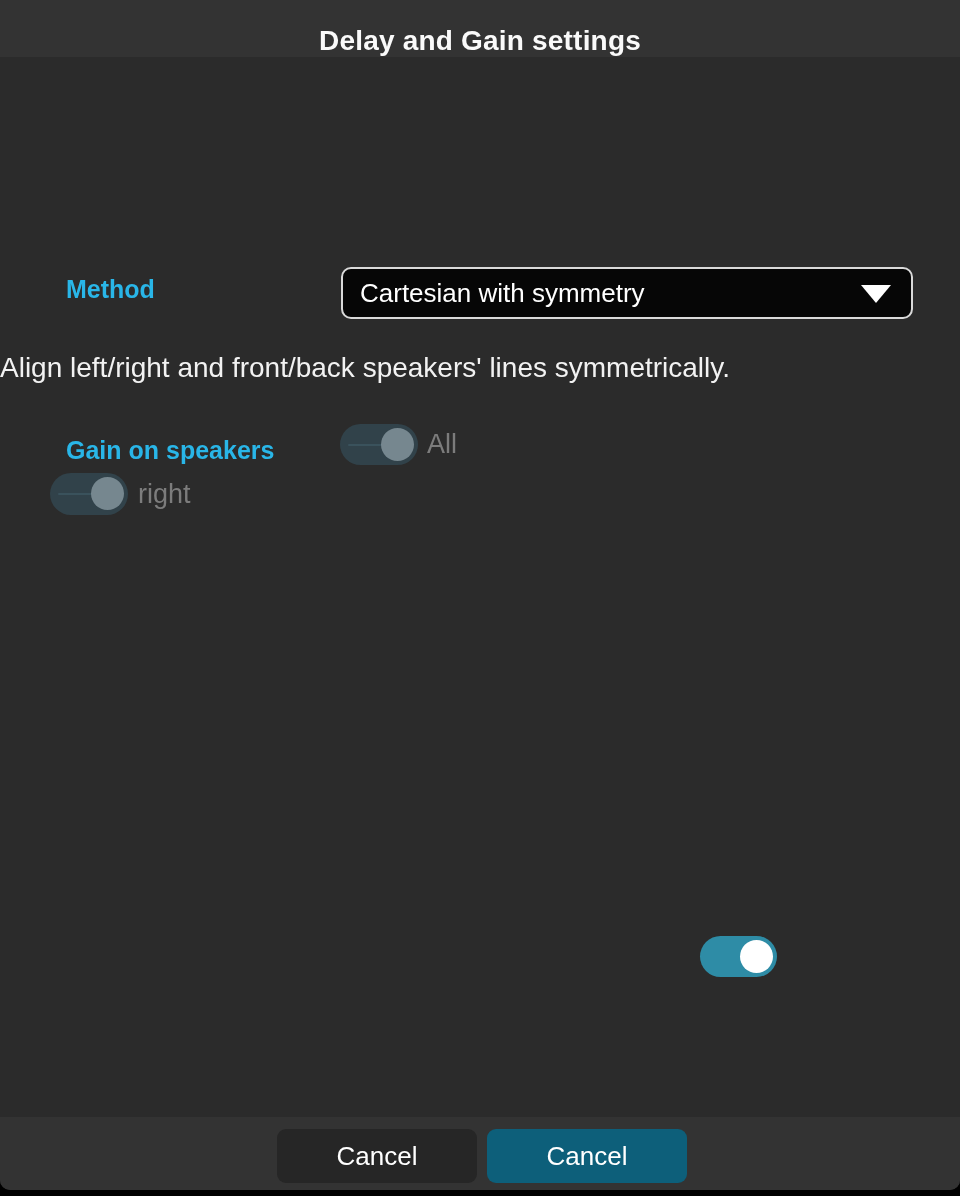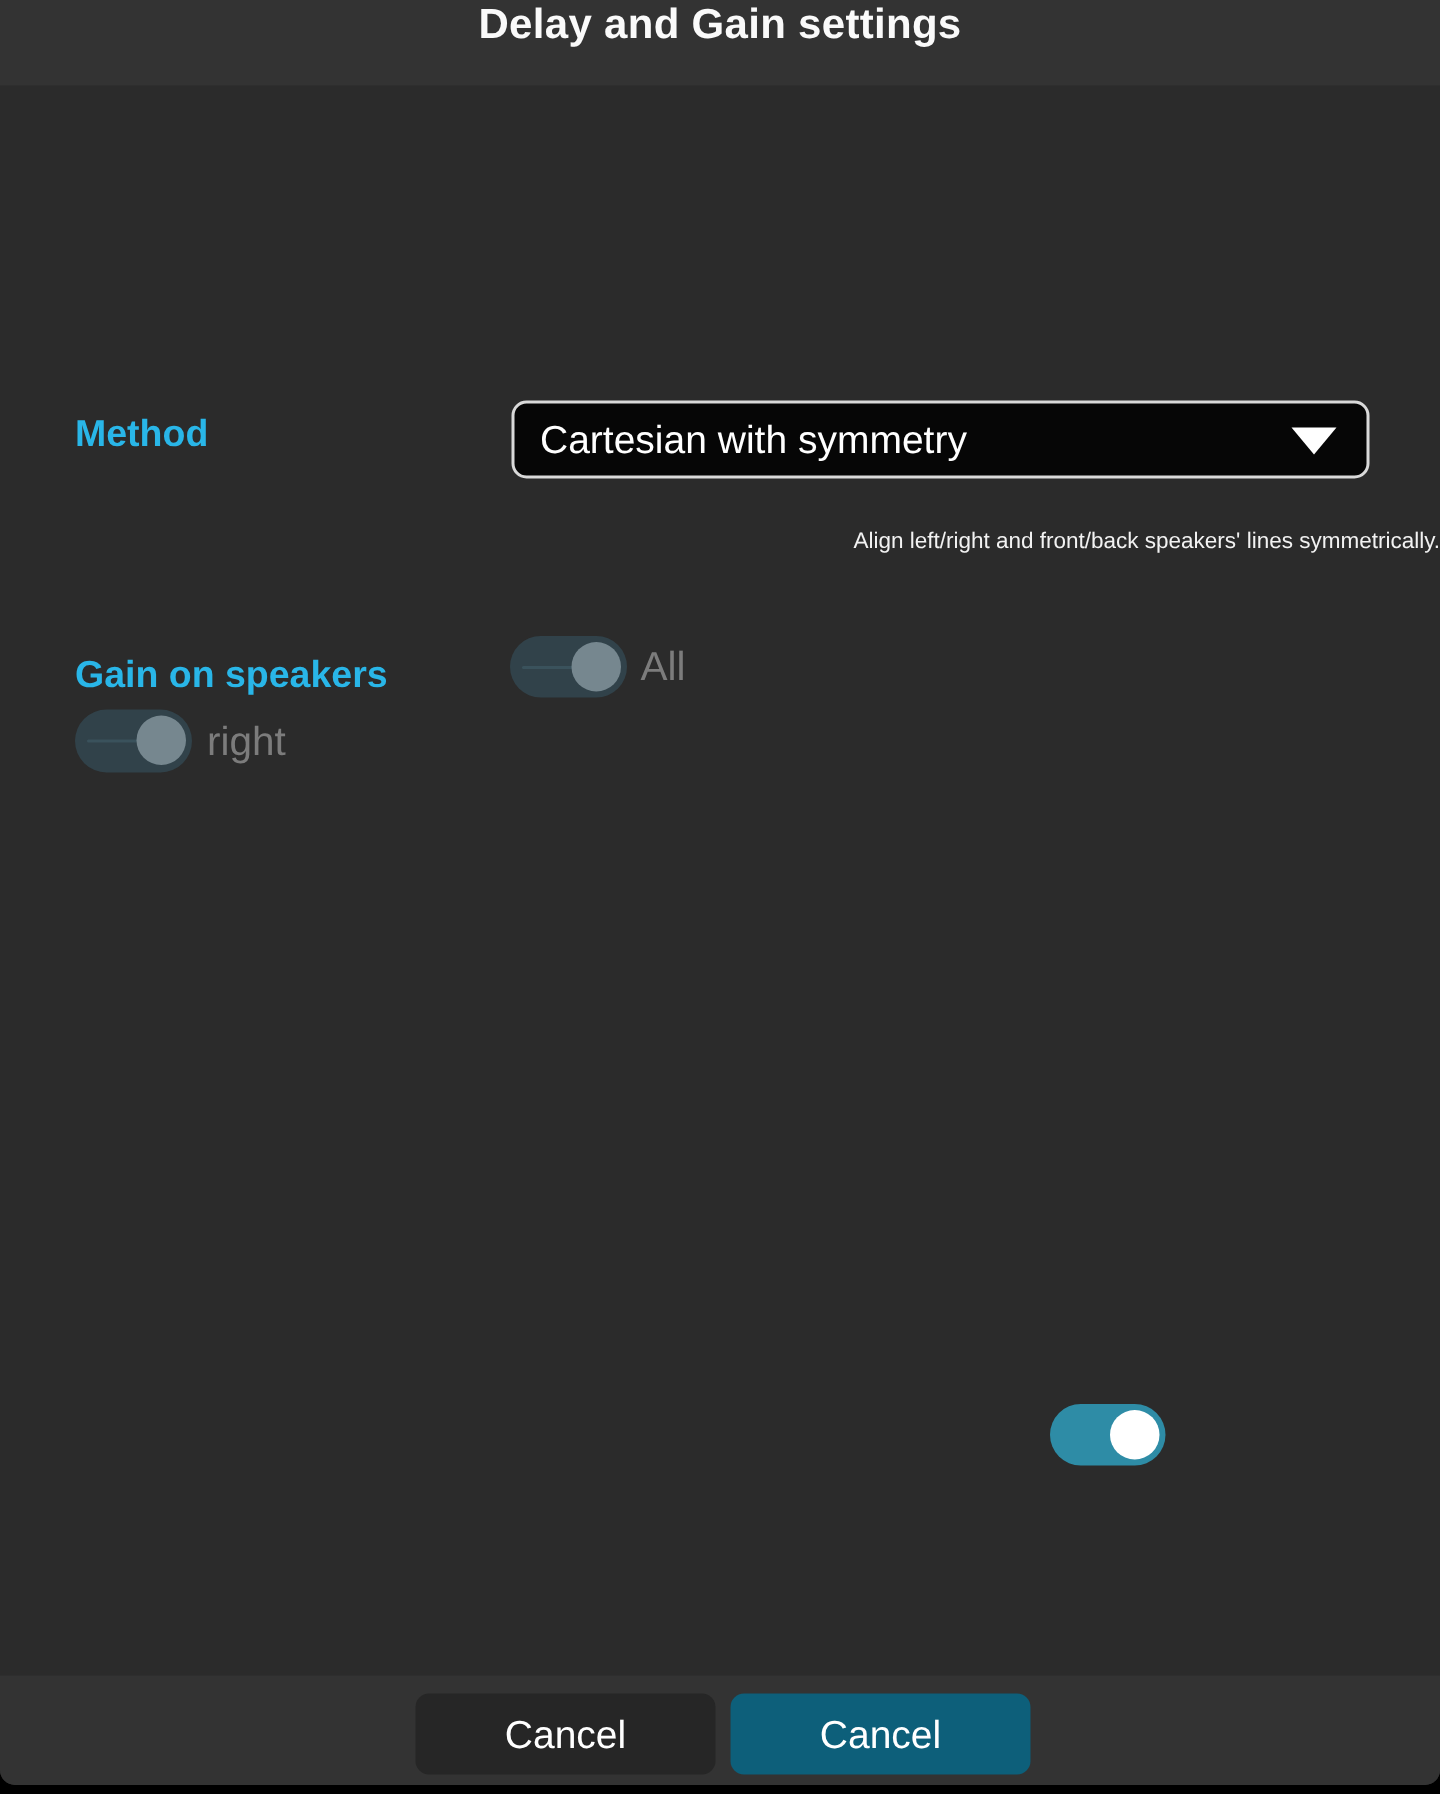--- a/index.html
+++ b/index.html
@@ -27,27 +27,27 @@
   }
   .dialog{
     position:absolute;left:0;top:0;width:960px;height:1190px;
     background:var(--body_bg);
     border-radius:0 0 10px 10px;
     overflow:hidden;
   }
   .titlebar{
     position:absolute;left:0;top:0;width:100%;height:57px;
     background:var(--titlebar_bg);
-    display:flex;align-items:flex-start;justify-content:center;
+    display:flex;align-items:flex-end;justify-content:center;
   }
   .title{
     color:#fafafa;font-size:28px;font-weight:700;letter-spacing:0.2px;
   }
   .section-label{
-    position:absolute;color:var(--accent_cyan);font-weight:700;
+    position:absolute;color:var(--accent_cyan);font-weight:700;margin-left:16px;
   }
   .method-label{left:50px;top:275px;font-size:25px;}
   .apply-label{left:50px;top:436px;font-size:25px;}
   .additional-label{left:50px;top:888px;font-size:24px;}
 
   .dropdown{
     position:absolute;left:341px;top:267px;width:572px;height:52px;
     background:var(--dropdown_bg);
     border:2px solid var(--dropdown_border);
     border-radius:10px;
@@ -59,21 +59,21 @@
   .dropdown-arrow{
     position:absolute;right:20px;top:50%;margin-top:-8px;
     width:0;height:0;
     border-left:15px solid transparent;
     border-right:15px solid transparent;
     border-top:18px solid #fff;
   }
 
   .description{
     position:absolute;left:0;top:352px;width:100%;
-    text-align:right;color:var(--text_white);font-size:15px;
+    text-align:left;color:var(--text_white);font-size:28px;
   }
 
   .toggle{
     position:absolute;width:78px;height:41px;border-radius:999px;
   }
   .toggle .knob{
     position:absolute;top:4px;width:33px;height:33px;border-radius:50%;
   }
   .toggle.on .knob{right:4px;}
   .toggle.disabled{background:var(--toggle_disabled_track);}

